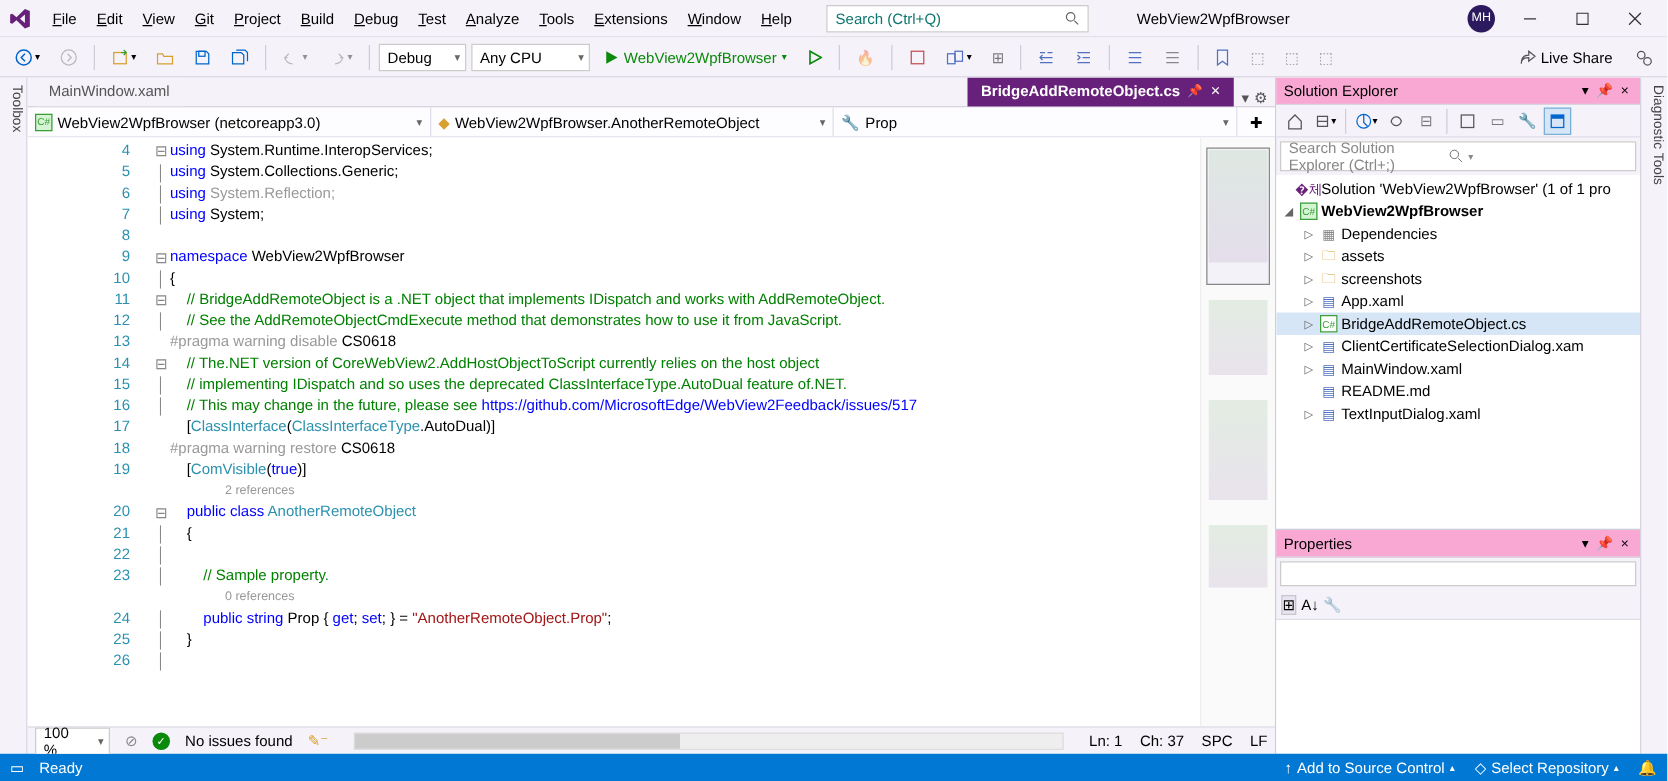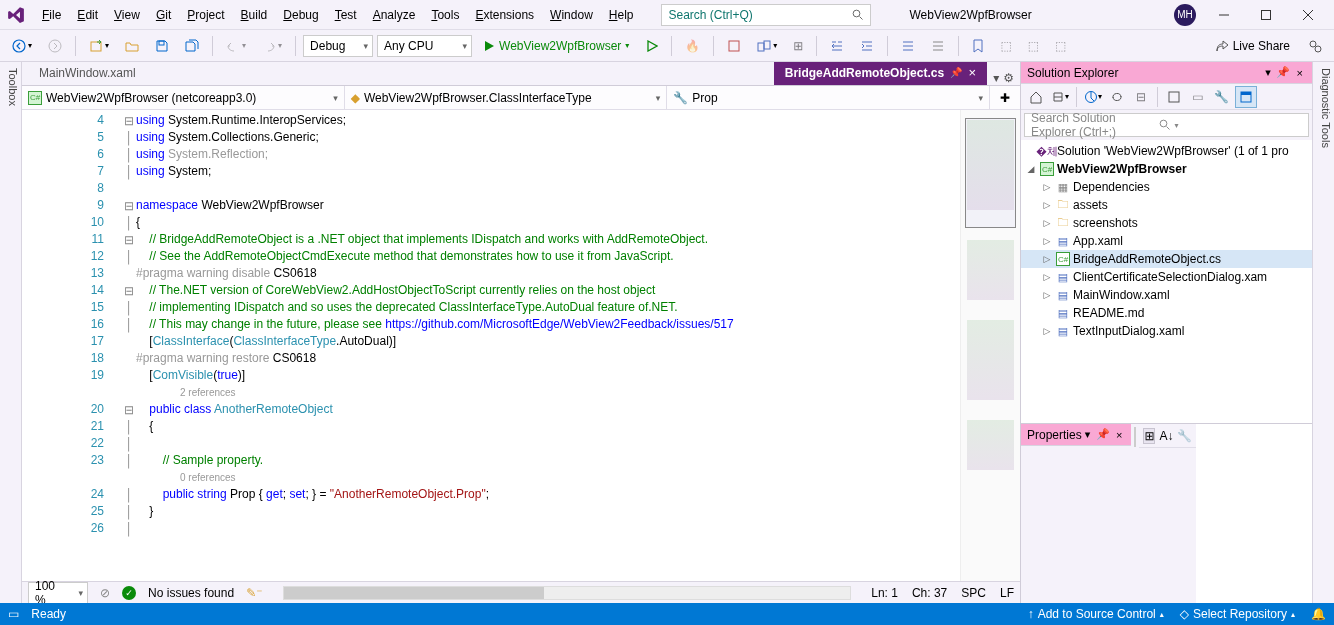--- a/index.html
+++ b/index.html
@@ -74,21 +74,21 @@
 .tw{display:inline-block;text-align:center;font-size:9px;color:#666;width:12px}
 .tree-icon{width:14px;height:14px;display:inline-flex;align-items:center;justify-content:center;font-size:11px}
 .ico-sol{color:#68217a}
 .ico-proj{border:1px solid #3a9e3a;background:#d4f4d4;color:#3a9e3a;font-size:8px;padding:0 1px}
 .ico-dep{color:#888}
 .ico-fold{color:#d8a030}
 .ico-cs{border:1px solid #3a9e3a;color:#3a9e3a;font-size:8px;padding:0 1px;background:#fff}
 .ico-xaml{color:#5070c0}
 .ico-md{color:#5070c0}
 .bold{font-weight:700}
-.prop-panel{height:180px;display:flex;flex-direction:row;border-top:1px solid #d0ccd8}
+.prop-panel{height:180px;display:flex;flex-direction:column;border-top:1px solid #d0ccd8}
 .prop-body{flex:1;background:#fff}
 .prop-bar{height:24px;border-bottom:1px solid #e0dde8;display:flex;align-items:center;padding:0 4px;gap:4px}
 .prop-combo{height:20px;border:1px solid #ccc;margin:3px;background:#fff}
 .statusbar{height:22px;background:#0078d4;color:#fff;display:flex;align-items:center;padding:0 8px;gap:12px;font-size:11px}
 .statusbar .sb-right{margin-left:auto;display:flex;gap:16px;align-items:center}
 .sb-item{display:flex;align-items:center;gap:4px;cursor:pointer}
 .ok-badge{width:14px;height:14px;border-radius:50%;background:#0a8a0a;color:#fff;display:inline-flex;align-items:center;justify-content:center;font-size:9px}
 svg{display:block}
 </style>
 </head>
@@ -298,21 +298,21 @@
       </div>
     </div>
 
     <div class="nav-bar">
       <div class="nav-combo">
         <span class="tree-icon ico-proj">C#</span>
         <span>WebView2WpfBrowser (netcoreapp3.0)</span>
       </div>
       <div class="nav-combo">
         <span style="color:#d8a030">◆</span>
-        <span>WebView2WpfBrowser.ClassInterfaceType</span>
+        <span>WebView2WpfBrowser.AnotherRemoteObject</span>
       </div>
       <div class="nav-combo">
         <span style="color:#555">🔧</span>
         <span>Prop</span>
       </div>
       <div style="width:30px;display:flex;align-items:center;justify-content:center">✚</div>
     </div>
 
     <div class="editor-wrap">
       <div class="gutter" id="gutter">

